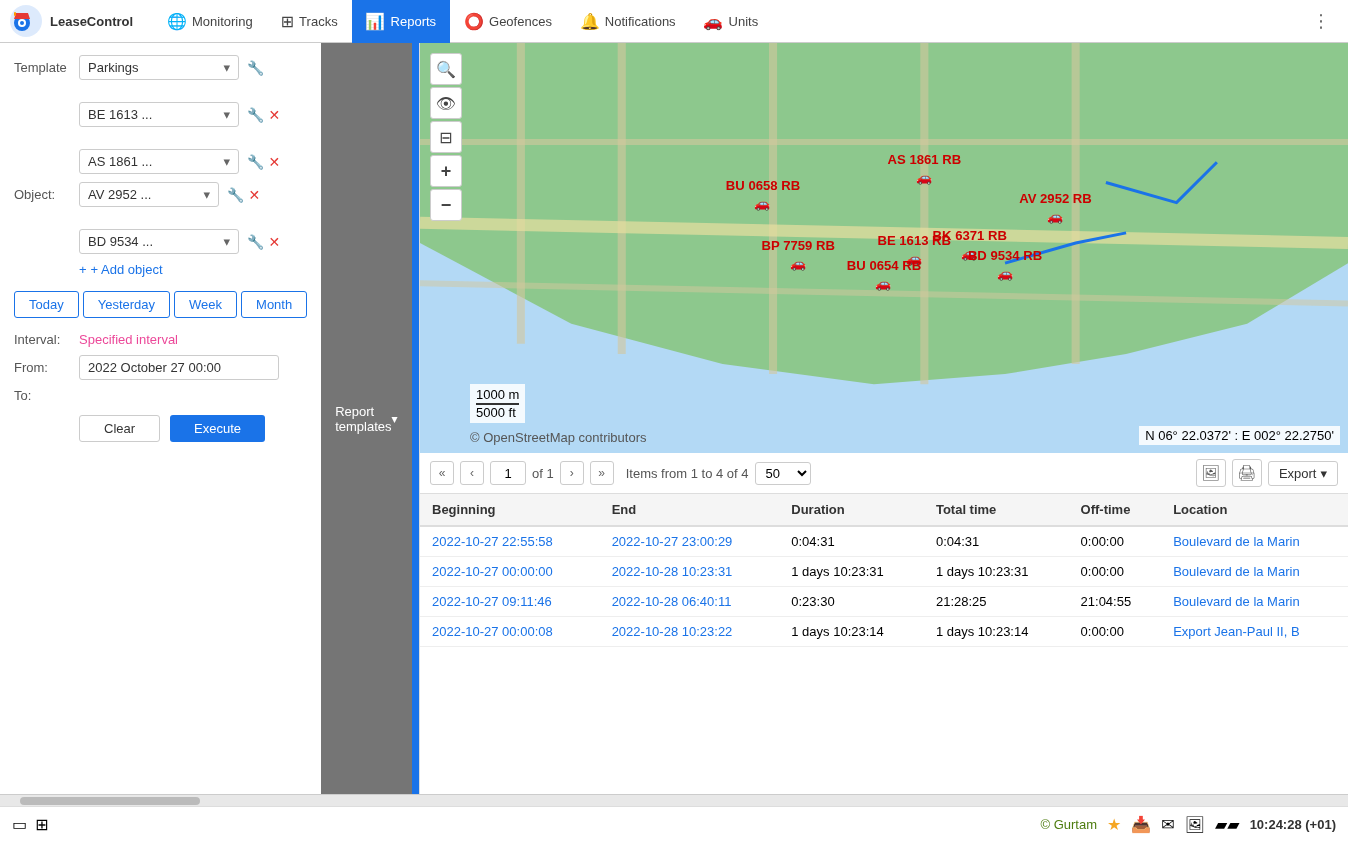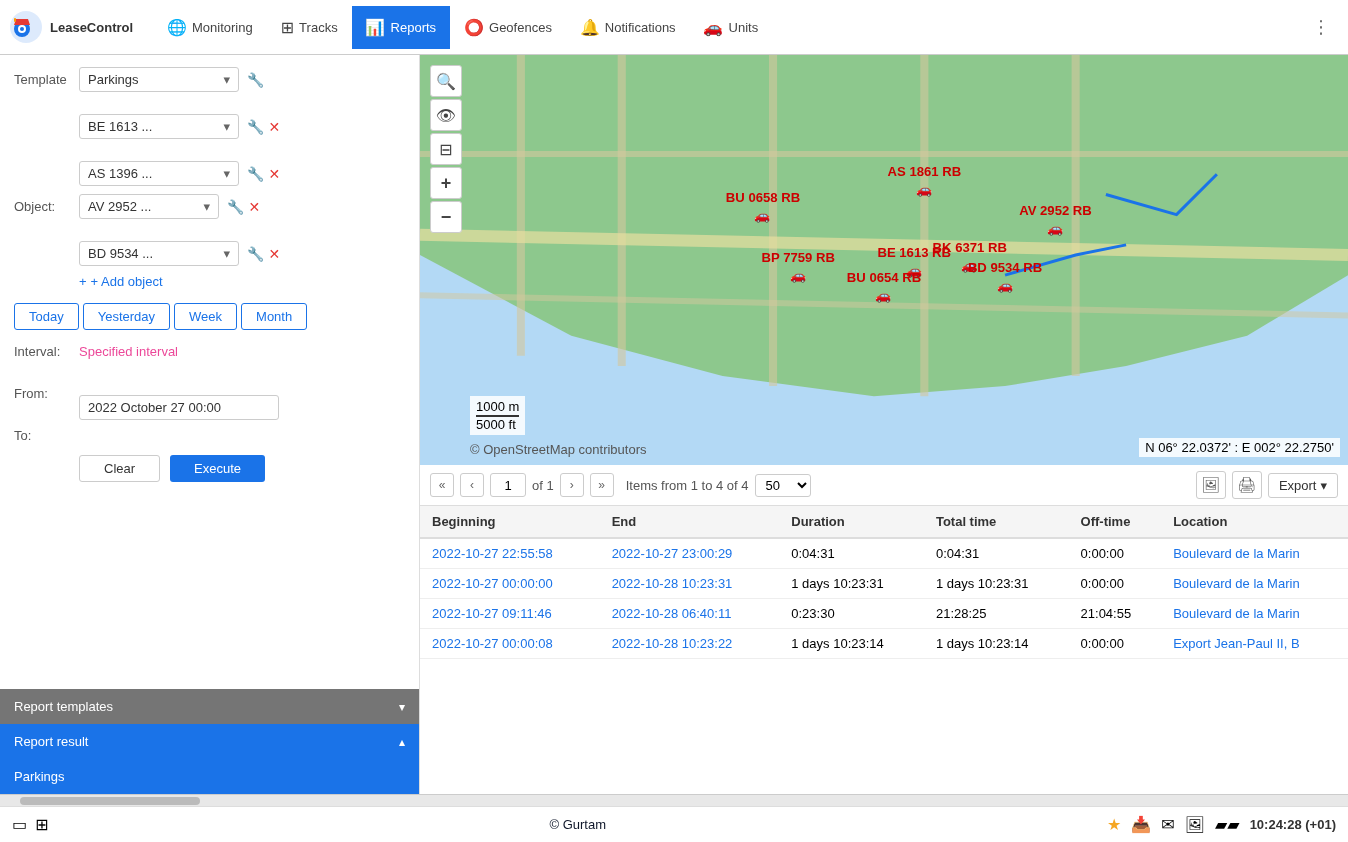--- a/index.html
+++ b/index.html
@@ -1,39 +1,39 @@
 <!DOCTYPE html>
 <html><head>
   <meta charset="utf-8">
   <style>
     * { box-sizing: border-box; margin: 0; padding: 0; font-family: Arial, sans-serif; font-size: 13px; }
     body { width: 1348px; height: 842px; overflow: hidden; display: flex; flex-direction: column; background: #f0f0f0; }
 
     
     .topnav {
-      display: flex; align-items: center; height: 55px;
+      display: flex; align-items: center; height: 43px;
       background: #fff; border-bottom: 1px solid #ccc; padding: 0 8px; flex-shrink: 0;
     }
     .brand { display: flex; align-items: center; gap: 6px; font-size: 18px; font-weight: bold; color: #333; margin-right: 20px; }
     .brand-icon { width: 36px; height: 36px; }
     .nav-item {
       display: flex; align-items: center; gap: 5px; padding: 0 14px; height: 43px;
       cursor: pointer; color: #444; text-decoration: none; font-size: 14px;
     }
     .nav-item.active { background: #1a73e8; color: #fff; }
     .nav-icon { font-size: 16px; }
     .nav-more { margin-left: auto; font-size: 18px; cursor: pointer; padding: 0 10px; color: #666; }
 
     
     .main { display: flex; flex: 1; overflow: hidden; }
 
     
     .left-panel {
       width: 420px; flex-shrink: 0; background: #fff;
-      display: flex; flex-direction: column; border-right: 1px solid #ddd; overflow-y: auto;
+      display: flex; flex-direction: row; border-right: 1px solid #ddd; overflow-y: auto;
     }
     .left-content { padding: 12px 14px; flex: 1; }
     .form-row { display: flex; align-items: center; margin-bottom: 10px; }
     .form-label { width: 65px; color: #555; font-size: 13px; flex-shrink: 0; }
     .form-control {
       display: flex; align-items: center; border: 1px solid #ccc; border-radius: 3px;
       background: #fff; padding: 4px 8px; min-width: 140px; cursor: pointer;
       justify-content: space-between;
     }
     .form-control-text { font-size: 13px; color: #333; flex: 1; }
@@ -51,21 +51,21 @@
       padding: 5px 14px; border: 1px solid #1a73e8; border-radius: 3px;
       background: #fff; color: #1a73e8; cursor: pointer; font-size: 13px;
     }
 
     .interval-row { display: flex; align-items: center; margin-bottom: 8px; }
     .interval-value { color: #ec4899; }
     .from-to-row { display: flex; align-items: center; margin-bottom: 8px; }
     .from-to-label { width: 65px; color: #555; }
     .datetime-input {
       border: 1px solid #ccc; border-radius: 3px; padding: 4px 8px;
-      font-size: 13px; color: #333; background: #fff; min-width: 200px; margin-top: 28px;
+      font-size: 13px; color: #333; background: #fff; min-width: 200px;
     }
 
     .action-buttons { display: flex; gap: 10px; margin: 12px 0 0 65px; }
     .btn-clear {
       padding: 3px 24px; border: 1px solid #ccc; background: #fff;
       border-radius: 3px; cursor: pointer; font-size: 13px; color: #333;
     }
     .btn-execute {
       padding: 6px 24px; border: none; background: #1a73e8;
       border-radius: 3px; cursor: pointer; font-size: 13px; color: #fff;
@@ -149,21 +149,21 @@
       white-space: nowrap;
     }
     .cell-link { color: #1a73e8; cursor: pointer; }
 
     
     .statusbar {
       height: 36px; background: #fff; border-top: 1px solid #ddd;
       display: flex; align-items: center; padding: 0 12px; gap: 10px; flex-shrink: 0;
     }
     .statusbar-left { display: flex; gap: 8px; }
-    .statusbar-center { flex: 1; text-align: center; color: #0f172a; font-size: 12px; }
+    .statusbar-center { flex: 1; text-align: right; color: #4d7c0f; font-size: 12px; }
     .statusbar-right { display: flex; align-items: center; gap: 10px; }
     .status-icon { font-size: 16px; cursor: pointer; }
     .status-time { color: #333; font-size: 13px; font-weight: bold; }
   </style>
 </head>
 <body>
 
 <div class="topnav">
   <div class="brand">
     <svg class="brand-icon" viewBox="0 0 36 36">
@@ -222,21 +222,21 @@
         <div class="form-control">
           <span class="form-control-text">BE 1613 ...</span>
           <span class="chevron">▾</span>
         </div>
         <span class="tool-icon">🔧</span>
         <span class="delete-icon">✕</span>
       </div>
 
       <div class="object-row" style="margin-left:65px;">
         <div class="form-control">
-          <span class="form-control-text">AS 1396 ...</span>
+          <span class="form-control-text">AS 1861 ...</span>
           <span class="chevron">▾</span>
         </div>
         <span class="tool-icon">🔧</span>
         <span class="delete-icon">✕</span>
       </div>
 
       <div class="form-row">
         <span class="form-label">Object:</span>
         <div class="form-control">
           <span class="form-control-text">AV 2952 ...</span>

